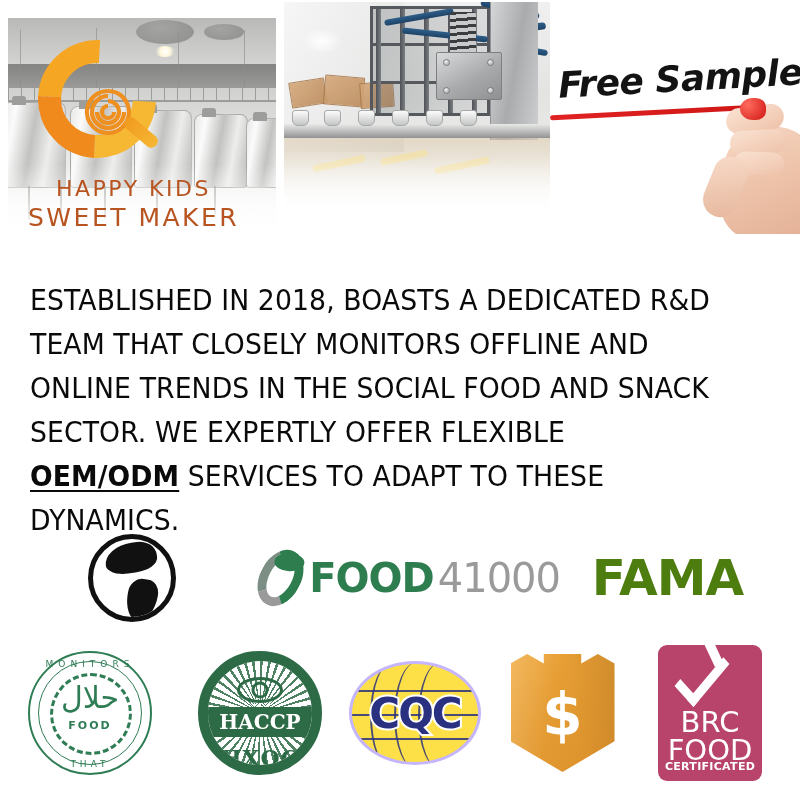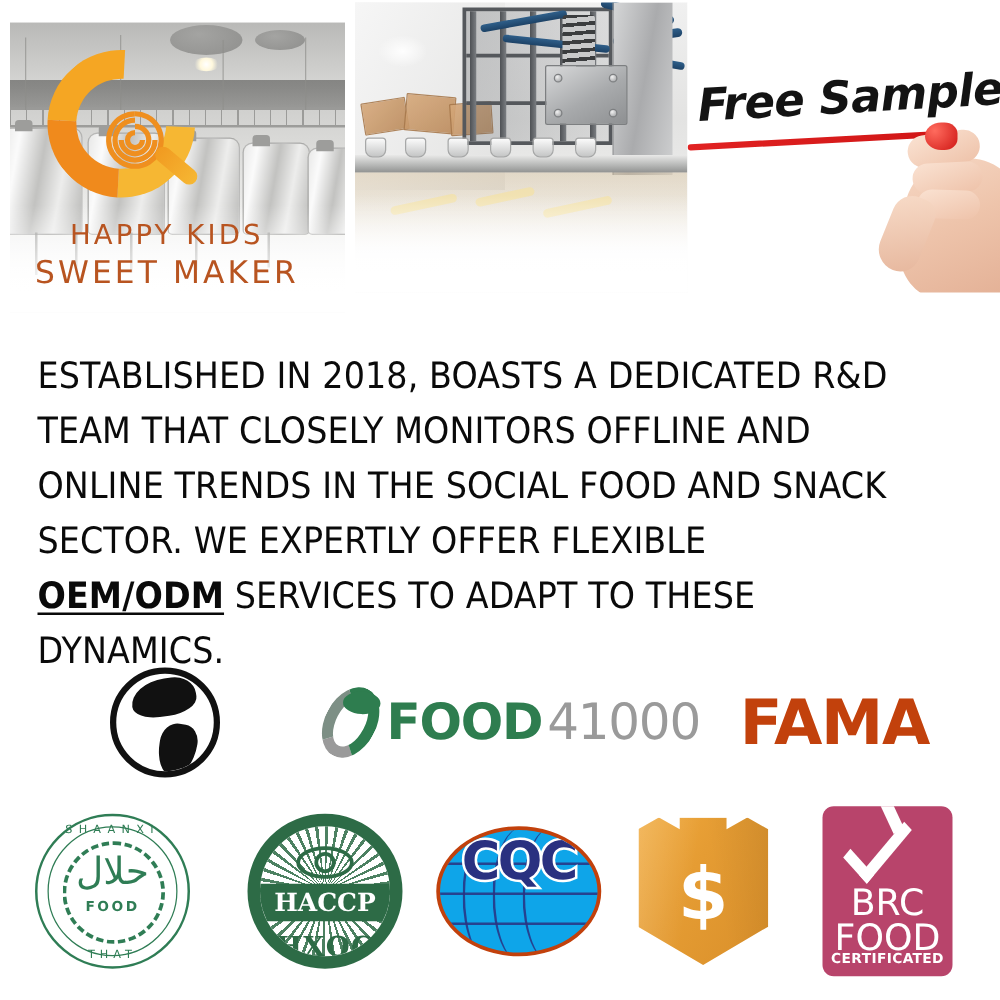--- a/index.html
+++ b/index.html
@@ -371,21 +371,21 @@
 
   .badge-fama {
     position: relative;
     width: 215px; height: 92px;
     display: flex; align-items: center; justify-content: center;
   }
   .bfa-word {
     font-family: "DejaVu Sans", sans-serif;
     font-weight: 700;
     font-size: 50px;
-    color: #c2410c;
+    color: #4d7c0f;
     letter-spacing: -1px;
   }
 
   
   .logo-row-2 {
     position: absolute;
     left: 0; top: 638px;
     width: 800px; height: 150px;
     display: flex;
     align-items: center;
@@ -470,24 +470,24 @@
     text-align: center;
     font-family: "DejaVu Serif", serif;
     font-size: 22px; font-weight: 700; color: #2d6b46; letter-spacing: 1px;
   }
 
   
   .cert-cqc { width: 150px; height: 140px; }
   .cc-globe {
     position: relative; width: 132px; height: 104px;
     border-radius: 50%;
-    border: 3px solid #c2410c;
-    background: #0ea5e9;
+    border: 3px solid #c4b5fd;
+    background: #fde047;
     overflow: hidden;
-    display: flex; align-items: flex-start; justify-content: center;
+    display: flex; align-items: center; justify-content: center;
   }
   .cc-mer {
     position: absolute; top: -2px; height: 108px;
     border-left: 2px solid #2a3180;
     border-radius: 50%;
     opacity: .85;
   }
   .cc-par {
     position: absolute; left: -2px; width: 136px;
     border-top: 2px solid #2a3180;
@@ -688,21 +688,21 @@
       <div class="bfa-word">FAMA</div>
     </div>
   </div>
 
   <div class="logo-row-2">
 
     <div class="cert cert-halal">
       <div class="ch-ring">
         <div class="ch-ring2"></div>
         <div class="ch-gear"></div>
-        <div class="ch-top">SHAANXI</div>
+        <div class="ch-top">MONITORS</div>
         <div class="ch-arabic">حلال</div>
         <div class="ch-halal">FOOD</div>
         <div class="ch-bot">THAT</div>
       </div>
     </div>
 
     <div class="cert cert-haccp">
       <div class="chp-ring">
         <div class="chp-wreath"></div>
         <div class="chp-eye">

